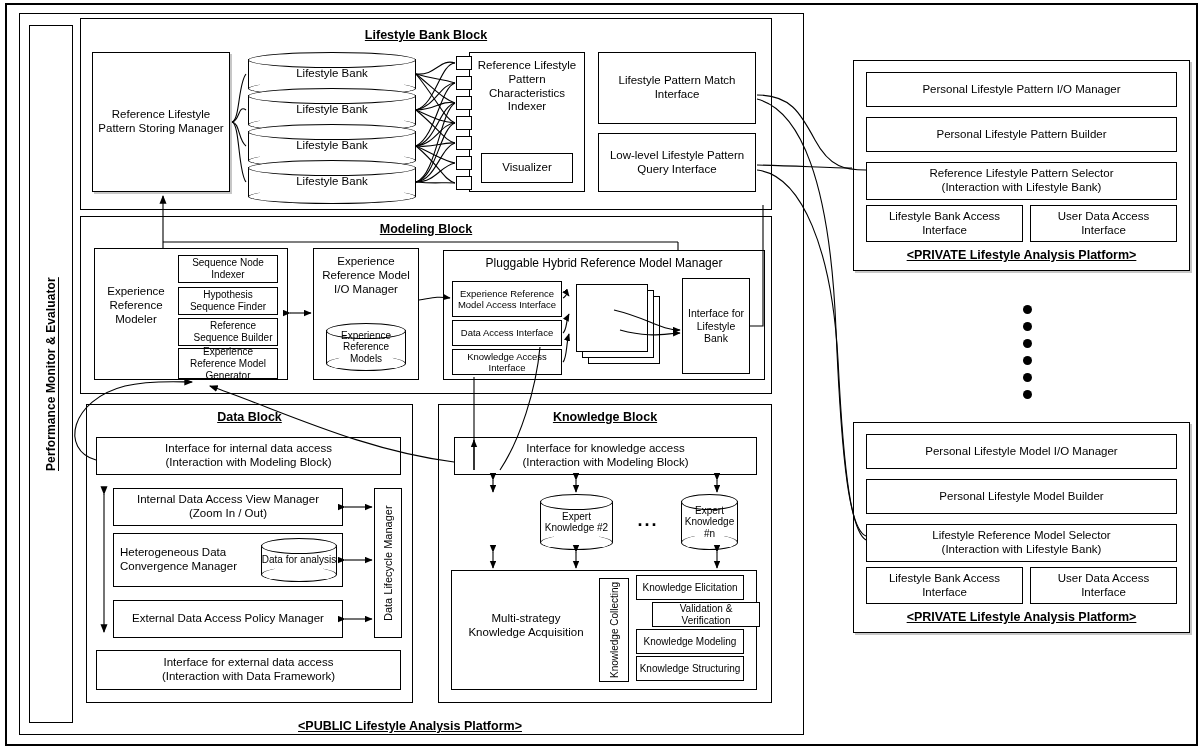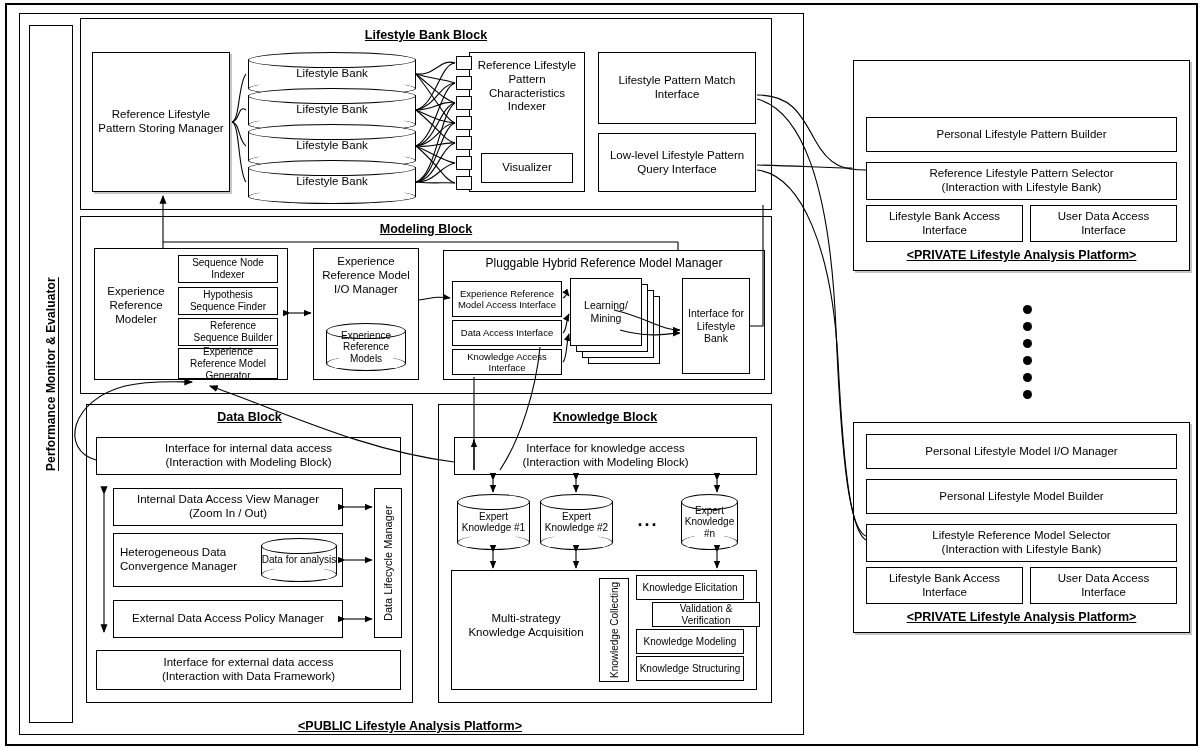--- a/index.html
+++ b/index.html
@@ -135,23 +135,20 @@
   <div class="bx" style="left:452px;top:320px;width:110px;height:26px;">
     <span style="font-size:9.5px;">Data Access Interface</span>
   </div>
   <div class="bx" style="left:452px;top:349px;width:110px;height:26px;">
     <span style="font-size:9.5px;">Knowledge Access Interface</span>
   </div>
 
   <div class="bx" style="left:588px;top:296px;width:72px;height:68px;"></div>
   <div class="bx" style="left:582px;top:290px;width:72px;height:68px;"></div>
   <div class="bx" style="left:576px;top:284px;width:72px;height:68px;"></div>
-  <div class="bx" style="left:570px;top:278px;width:72px;height:68px;">
-    <span style="font-size:10.5px;">Learning/ Mining</span>
-  </div>
 
   <div class="bx" style="left:682px;top:278px;width:68px;height:96px;">
     <span style="font-size:10.5px;">Interface for Lifestyle Bank</span>
   </div>
 
   <div class="frame" style="left:86px;top:404px;width:327px;height:299px;"></div>
   <div class="title" style="left:86px;top:410px;width:327px;">Data Block</div>
 
   <div class="bx" style="left:96px;top:437px;width:305px;height:38px;flex-direction:column;">
     <span>Interface for internal data access</span>
@@ -187,26 +184,20 @@
   </div>
 
   <div class="frame" style="left:438px;top:404px;width:334px;height:299px;"></div>
   <div class="title" style="left:438px;top:410px;width:334px;">Knowledge Block</div>
 
   <div class="bx" style="left:454px;top:437px;width:303px;height:38px;flex-direction:column;">
     <span>Interface for knowledge access</span>
     <span>(Interaction with Modeling Block)</span>
   </div>
 
-  <div class="cyl" style="left:457px;top:494px;width:73px;height:56px;">
-    <div class="body"></div>
-    <div class="bot"></div>
-    <div class="top"></div>
-    <div class="lbl" style="font-size:10px;">Expert Knowledge #1</div>
-  </div>
   <div class="cyl" style="left:540px;top:494px;width:73px;height:56px;">
     <div class="body"></div>
     <div class="bot"></div>
     <div class="top"></div>
     <div class="lbl" style="font-size:10px;">Expert Knowledge #2</div>
   </div>
   <div class="plain" style="left:628px;top:510px;width:40px;font-size:18px;font-weight:bold;letter-spacing:2px;">...</div>
   <div class="cyl" style="left:681px;top:494px;width:57px;height:56px;">
     <div class="body"></div>
     <div class="bot"></div>
@@ -231,20 +222,23 @@
     <span style="font-size:10px;">Validation &amp; Verification</span>
   </div>
   <div class="bx" style="left:636px;top:629px;width:108px;height:25px;">
     <span style="font-size:10px;">Knowledge Modeling</span>
   </div>
   <div class="bx" style="left:636px;top:656px;width:108px;height:25px;">
     <span style="font-size:10px;">Knowledge Structuring</span>
   </div>
 
   <div class="frame shadow" style="left:853px;top:60px;width:337px;height:211px;"></div>
+  <div class="bx" style="left:866px;top:72px;width:311px;height:35px;">
+    <span>Personal Lifestyle Pattern I/O Manager</span>
+  </div>
   <div class="bx" style="left:866px;top:117px;width:311px;height:35px;">
     <span>Personal Lifestyle Pattern Builder</span>
   </div>
   <div class="bx" style="left:866px;top:162px;width:311px;height:38px;flex-direction:column;">
     <span>Reference Lifestyle Pattern Selector</span>
     <span>(Interaction with Lifestyle Bank)</span>
   </div>
   <div class="bx" style="left:866px;top:205px;width:157px;height:37px;flex-direction:column;">
     <span>Lifestyle Bank Access</span>
     <span>Interface</span>

